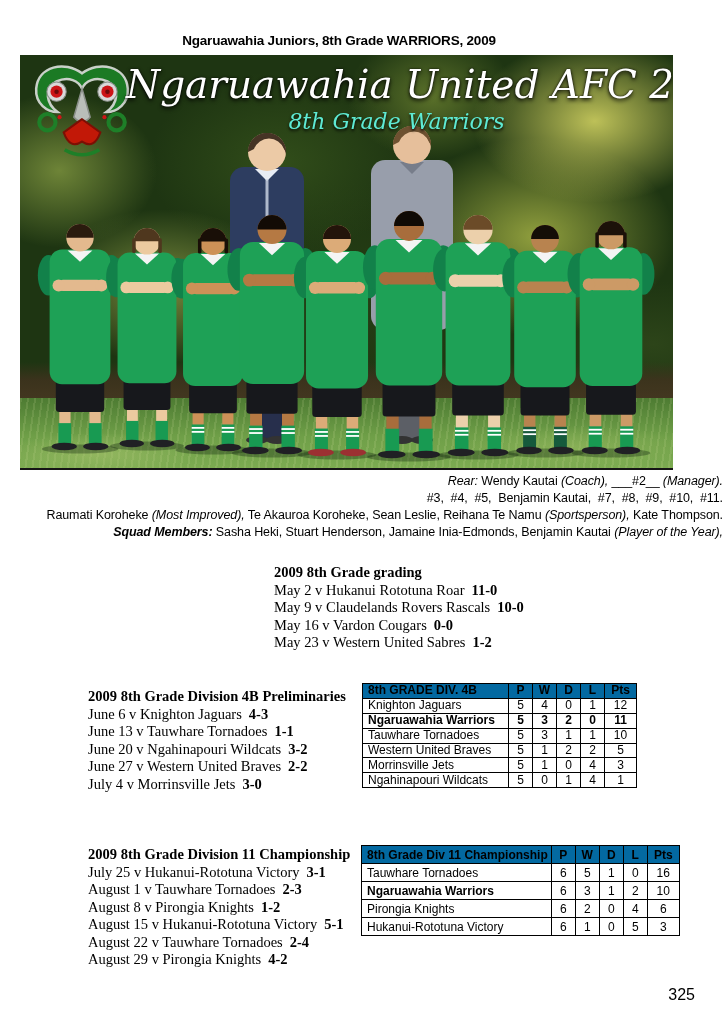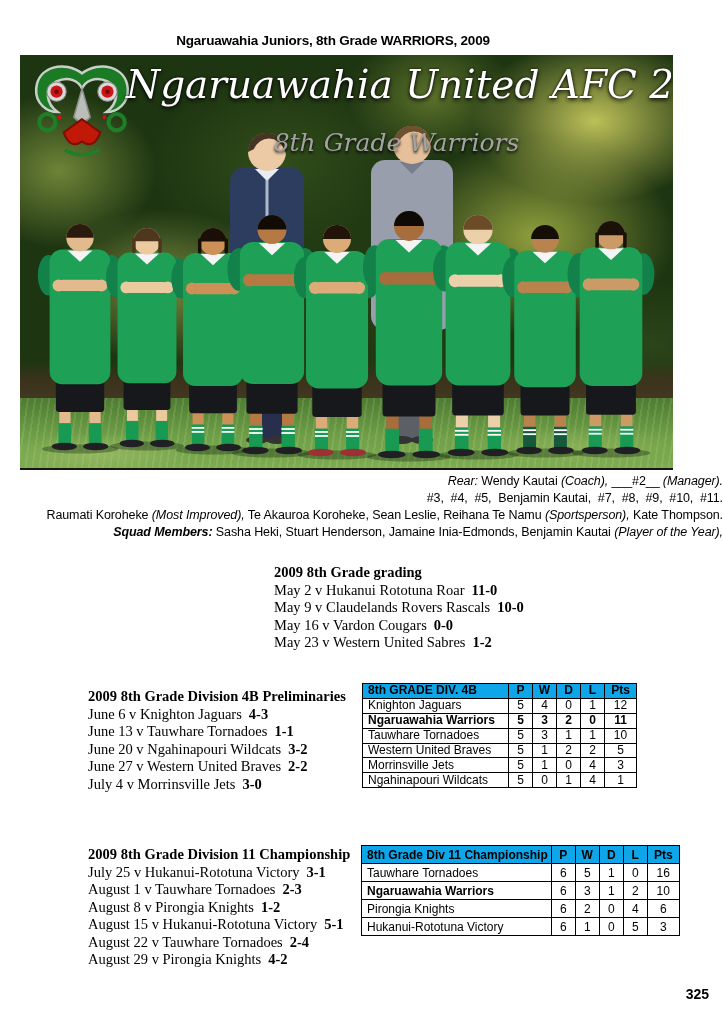--- a/index.html
+++ b/index.html
@@ -1,18 +1,18 @@
 <!DOCTYPE html>
 <html><head>
 <meta charset="utf-8">
 <style>
   html,body{margin:0;padding:0;background:#fff;}
   .page{position:relative;width:723px;height:1024px;background:#fff;overflow:hidden;
         font-family:"Liberation Sans",sans-serif;color:#000;}
-  .doc-title{position:absolute;top:33px;left:3px;width:660px;text-align:center;
+  .doc-title{position:absolute;top:33px;left:9px;width:660px;text-align:center;
              font-size:13.5px;font-weight:bold;letter-spacing:-.2px;}
   
   .photo{position:absolute;left:20px;top:55px;width:653px;height:413px;overflow:hidden;
          border-bottom:2px solid #151515;background:#1e3512;}
   .trees{position:absolute;inset:0;
     background-image:
       radial-gradient(ellipse 180px 120px at 88% 16%, rgba(198,200,92,.95), rgba(198,200,92,0) 68%),
       radial-gradient(ellipse 210px 150px at 79% 44%, rgba(156,170,66,.9), rgba(156,170,66,0) 66%),
       radial-gradient(ellipse 120px 90px at 63% 10%, rgba(106,128,48,.8), rgba(106,128,48,0) 70%),
       radial-gradient(ellipse 140px 110px at 6% 28%, rgba(124,146,62,.85), rgba(124,146,62,0) 70%),
@@ -26,52 +26,52 @@
     background-image:
       radial-gradient(ellipse 140px 30px at 12% 80%, rgba(170,196,110,.55), rgba(170,196,110,0) 70%),
       radial-gradient(ellipse 160px 30px at 85% 70%, rgba(160,190,100,.45), rgba(160,190,100,0) 70%),
       repeating-linear-gradient(98deg, rgba(235,240,180,.12) 0 2px, rgba(0,0,0,0) 2px 7px),
       linear-gradient(#4d7b32,#6f9f48 55%,#7cab51);}
   .scene{position:absolute;inset:0;}
   .logo{position:absolute;left:6px;top:3px;width:112px;height:104px;}
   .ph-title{position:absolute;top:8px;left:106px;width:541px;text-align:center;color:#fff;
     font-family:"DejaVu Serif",serif;font-style:italic;font-size:39px;line-height:44px;
     text-shadow:0 2px 4px rgba(0,0,0,.9),0 0 2px rgba(0,0,0,.8);white-space:nowrap;}
-  .ph-sub{position:absolute;top:73px;left:106px;width:541px;text-align:center;color:#a3a3a3;
-    font-family:"DejaVu Serif",serif;font-style:italic;font-size:25px;line-height:30px;
+  .ph-sub{position:absolute;top:52px;left:106px;width:541px;text-align:center;color:#5eead4;
+    font-family:"DejaVu Serif",serif;font-style:italic;font-size:22px;line-height:30px;
     text-shadow:0 2px 3px rgba(0,0,0,.9);}
   
   .caption{position:absolute;top:473px;left:0;width:723px;text-align:right;
            font-size:12.5px;line-height:17px;letter-spacing:-.1px;}
   .caption p{margin:0;white-space:pre-wrap;}
   .it{font-style:italic;}
   .bi{font-style:italic;font-weight:bold;}
   
   .serif-sec{position:absolute;font-family:"Liberation Serif",serif;font-size:14.5px;line-height:17.5px;}
   .serif-sec .h{font-weight:bold;margin:0;}
   .serif-sec p{margin:0;}
   .score{font-weight:bold;margin-left:7px;}
   #grading{left:249px;top:564px;margin-left:25px;}
   #div4b{left:88px;top:688px;}
   #div11{left:88px;top:846px;}
   
   .tbl{position:absolute;border-collapse:collapse;font-size:12px;table-layout:fixed;}
   .tbl th,.tbl td{border:1px solid #000;padding:0 3px 0 5px;overflow:hidden;white-space:nowrap;}
-  .tbl th{background:#0ea5e9;text-align:left;font-weight:bold;}
+  .tbl th{background:#0369a1;text-align:left;font-weight:bold;}
   .tbl .n{width:19px;text-align:center;padding:0 2px;}
   .tbl .pts{width:27px;}
   #t1{left:362px;top:683px;}
   #t1 th,#t1 td{height:13.9px;line-height:13px;}
   #t1 .name{width:137px;}
   #t2{left:361px;top:845px;border-radius:27px;}
   #t2 th,#t2 td{height:17px;line-height:16px;}
   #t2 .name{width:159px;}
   .hl td{font-weight:bold;}
   .hlname td:first-child{font-weight:bold;}
-  .pagenum{position:absolute;top:986px;right:14px;font-size:14px;font-weight:bold;}
+  .pagenum{position:absolute;top:986px;right:28px;font-size:16px;font-weight:normal;}
 </style>
 </head>
 <body>
 
 <div class="page">
 
   <div class="doc-title">Ngaruawahia Juniors, 8th Grade WARRIORS, 2009</div>
 
   <div class="photo">
     <div class="trees"></div>

